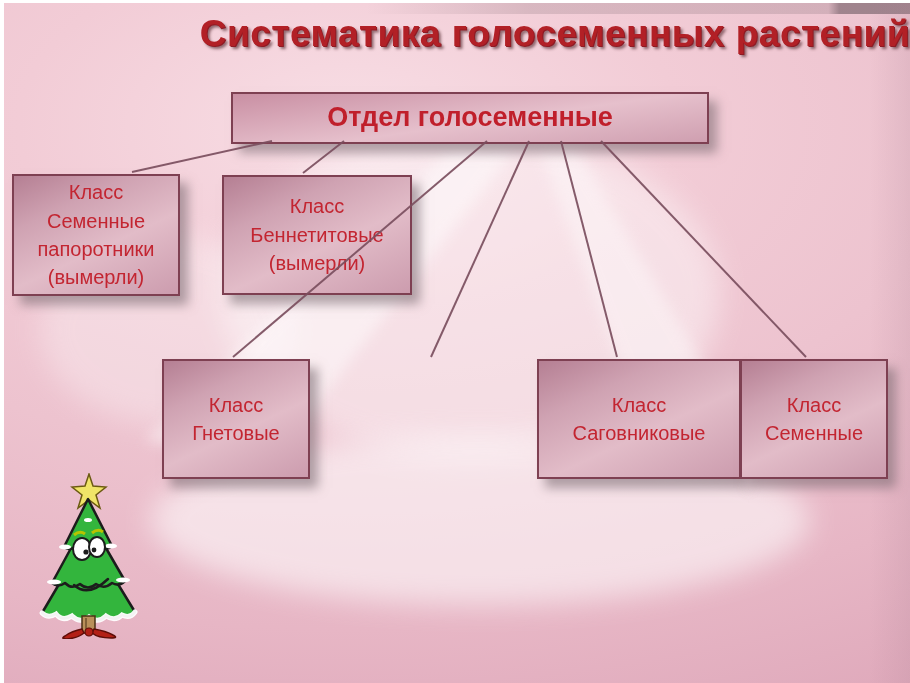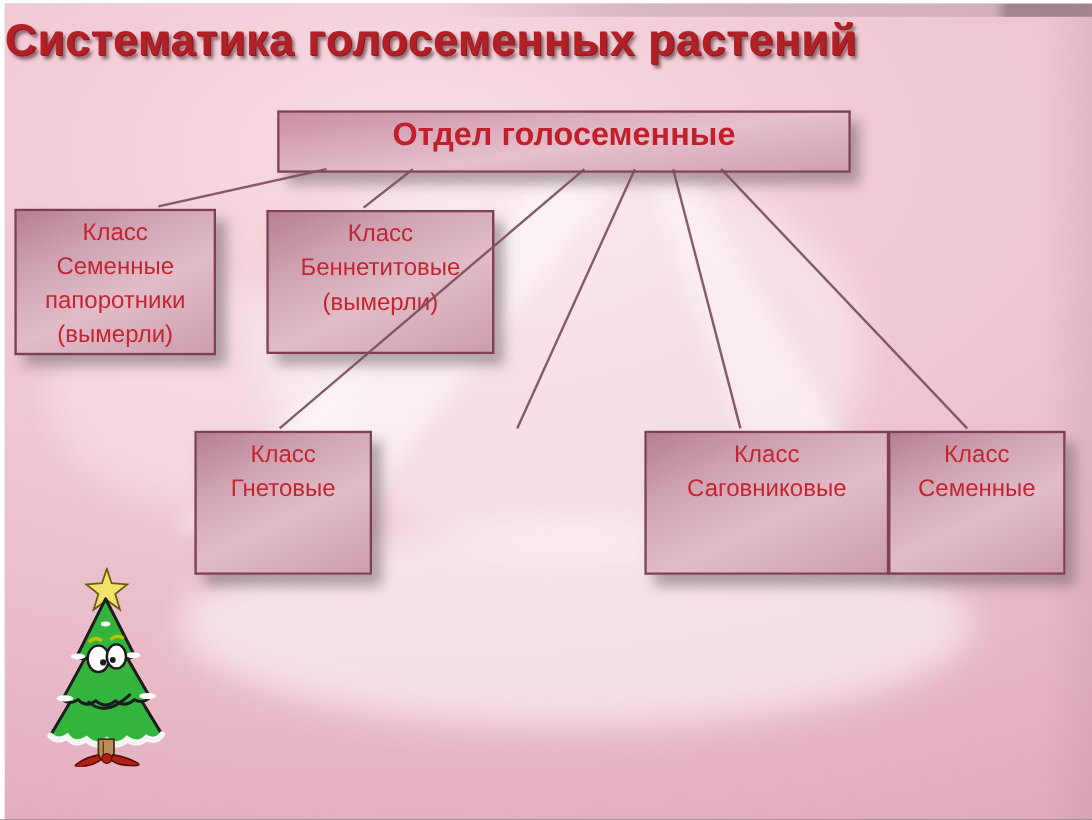--- a/index.html
+++ b/index.html
@@ -16,29 +16,29 @@
     position:absolute; left:40%; right:0; top:0; height:11px;
     background:linear-gradient(to right,
       rgba(148,124,132,0) 0%, rgba(148,124,132,.28) 30%,
       rgba(148,124,132,.30) 85%, rgba(96,78,86,.55) 87%, rgba(96,78,86,.55) 100%);
   }
   .right-shade{
     position:absolute; top:0; right:0; bottom:0; width:40px;
     background:linear-gradient(to right, rgba(170,128,146,0), rgba(170,128,146,.18));
   }
   .title{
-    position:absolute; left:0; right:0; top:10px; text-align:left;
+    position:absolute; left:0; right:0; top:10px; text-align:right;
     font-size:37px; font-weight:bold; letter-spacing:.5px;
     color:#b22026;
     text-shadow:1px 1px 0 #8e1b24, 3px 3px 3px rgba(70,26,32,.6);
   }
   .overlay{ position:absolute; left:-4px; top:-3px; width:910px; height:683px; pointer-events:none; }
   .node{
     position:absolute; box-sizing:border-box;
-    display:flex; justify-content:center;
+    display:flex; align-items:center; justify-content:center;
     text-align:center; padding:4px 8px;
     border:2px solid #7e4052;
     background:linear-gradient(155deg,#b57f93 0%, #cfa2b2 28%, #e2bcc8 58%, #cc9cae 100%);
     box-shadow:8px 9px 10px rgba(116,100,108,.55);
     color:#c32531; font-size:20px; line-height:1.42;
   }
   .node-root{
     left:227px; top:89px; width:478px; height:52px;
     background:linear-gradient(172deg,#c98fa3 0%, #e6c0cc 55%, #cf9fb0 100%);
     font-size:27px; font-weight:bold; color:#c01f2b; line-height:1.1;

